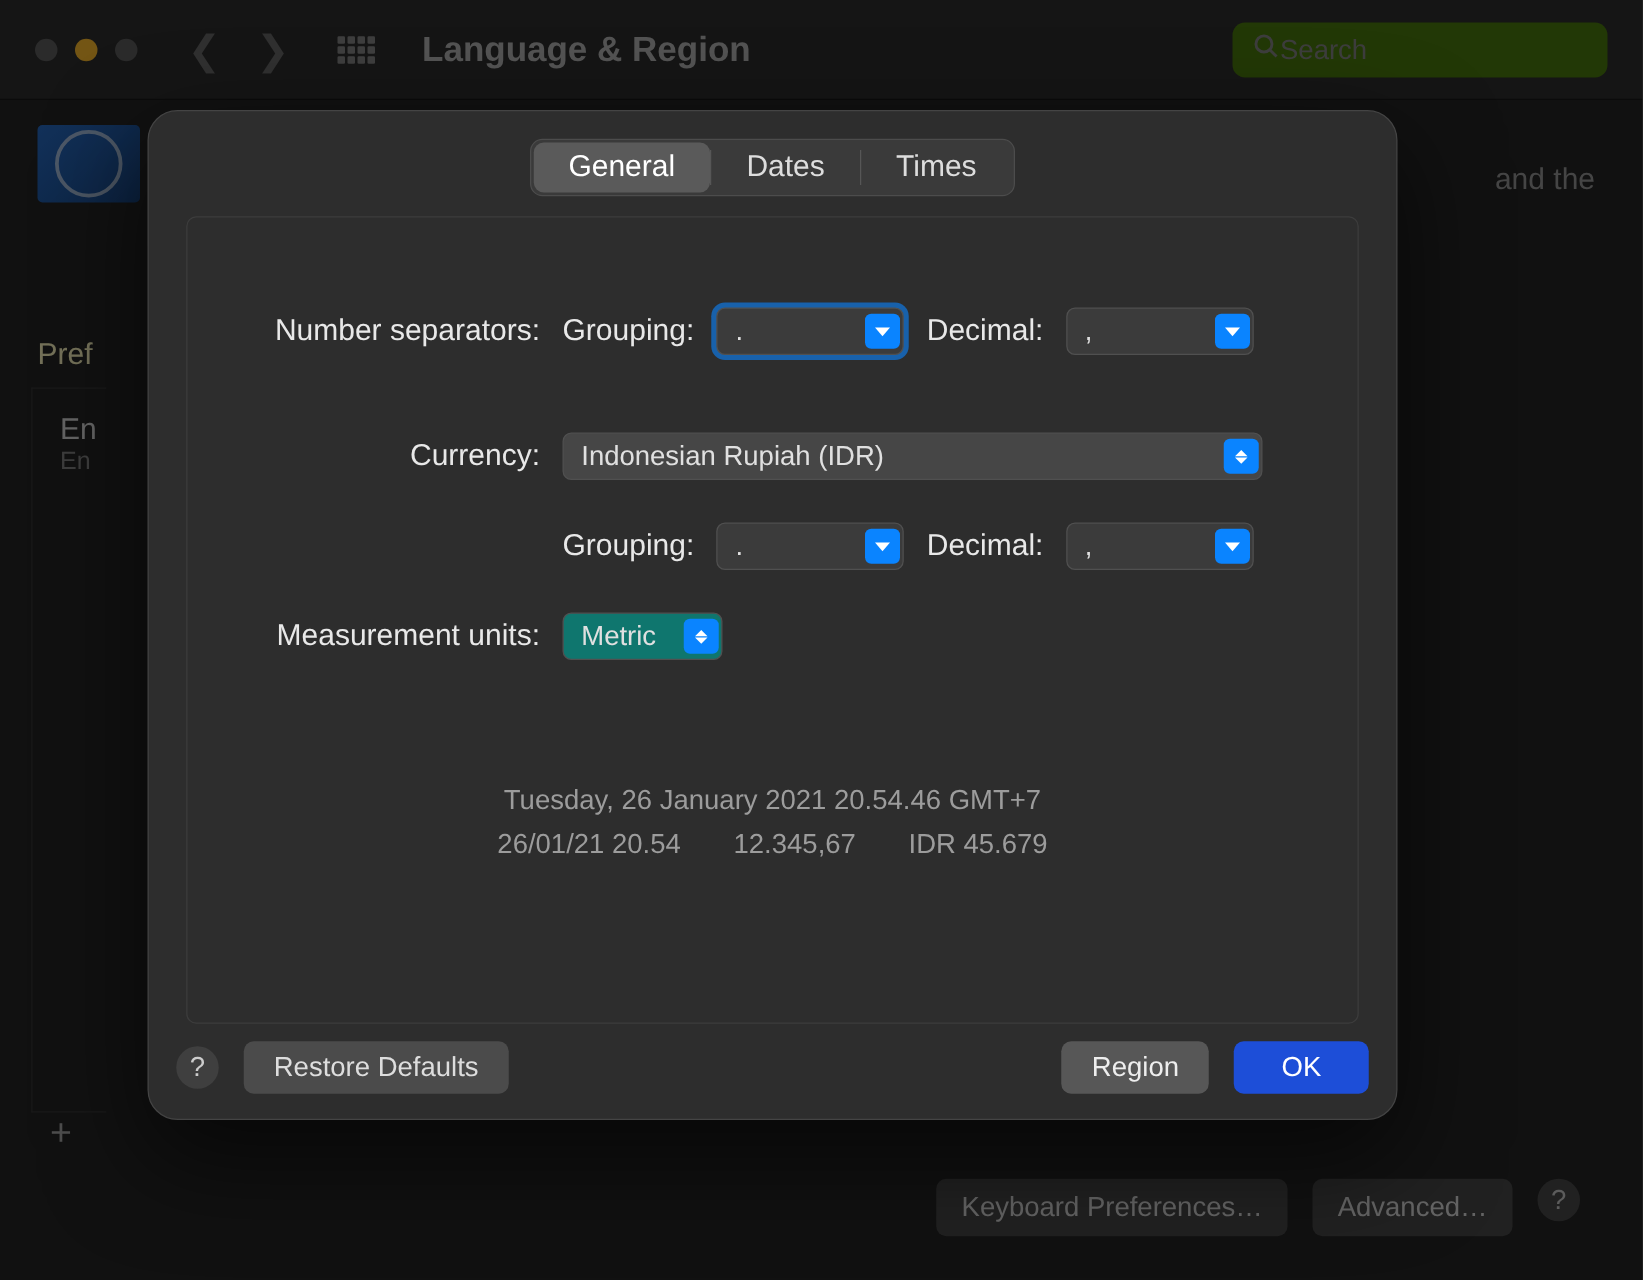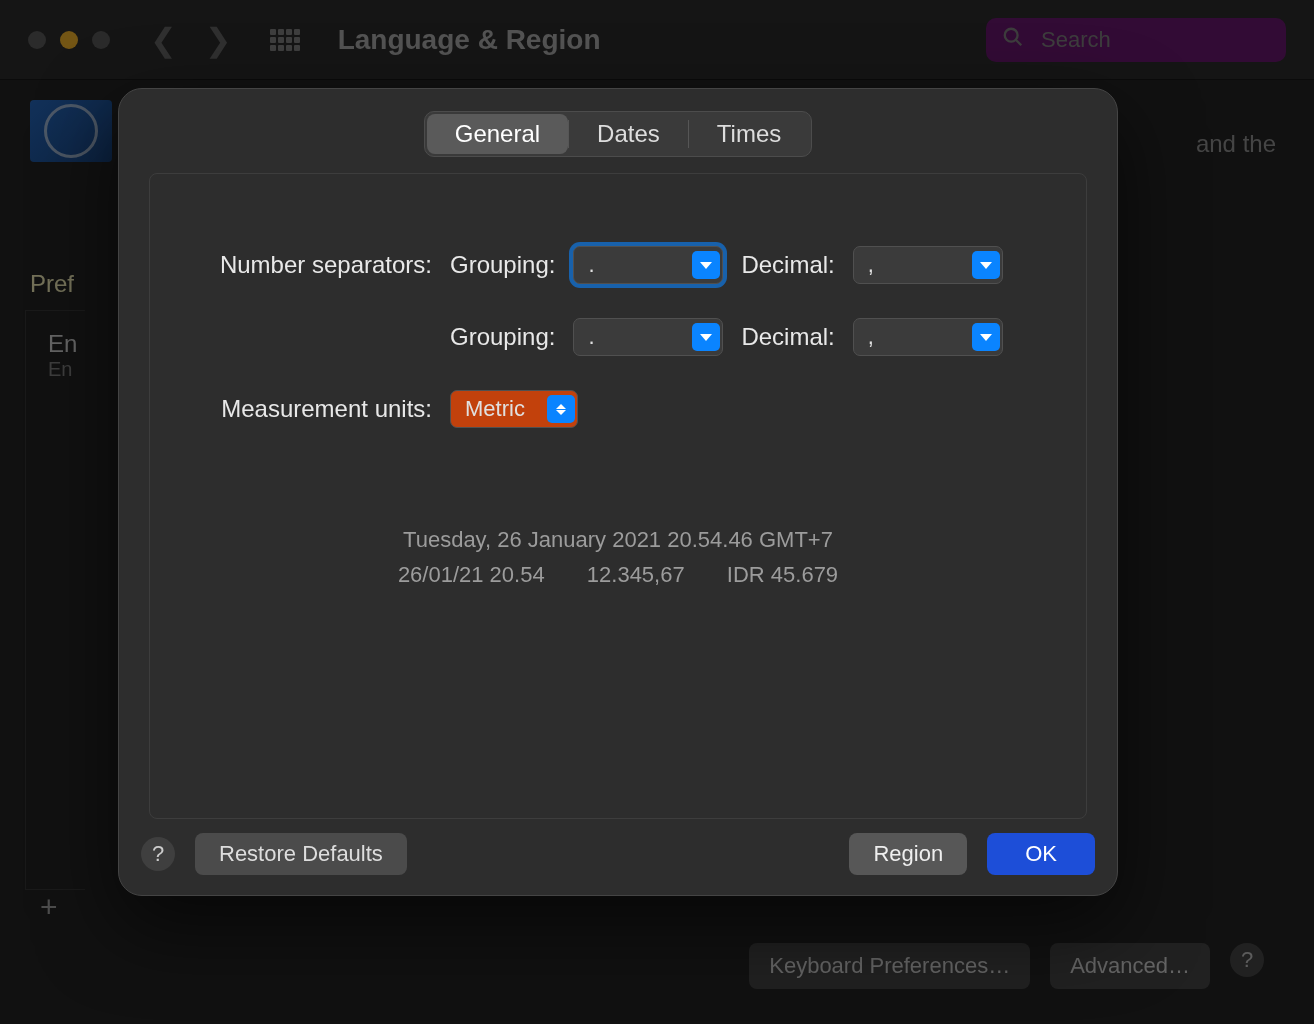--- a/index.html
+++ b/index.html
@@ -66,25 +66,25 @@
     }
     .title {
       font-size: 28px;
       font-weight: 600;
       color: #b8b8b8;
       flex: 1;
     }
     .search-bar {
       display: flex;
       align-items: center;
-      background: #701a75;
+      background: #4d7c0f;
       border-radius: 10px;
       padding: 8px 16px;
       width: 300px;
-      gap: 17px;
+      gap: 0;
     }
     .search-bar .mag {
       color: #777;
       font-size: 22px;
     }
     .search-bar input {
       background: transparent;
       border: none;
       outline: none;
       color: #e8e8e8;
@@ -294,21 +294,21 @@
     .select .chev.double::after  { border-top:5px solid #fff; }
     .select .chev.single::after {
       content:"";
       width:0;height:0;
       border-left:6px solid transparent;
       border-right:6px solid transparent;
       border-top:7px solid #fff;
     }
     .w-small  { width: 150px; }
     .w-currency { width: 560px; background:#464646; }
-    .w-measure { width: 128px; background:#c2410c; }
+    .w-measure { width: 128px; background:#0f766e; }
     .preview {
       margin-top: 60px;
       text-align: center;
       color: #9c9c9c;
       font-size: 22px;
       line-height: 1.6;
     }
     .preview .row2 span { margin: 0 18px; }
     .sheet-footer {
       display: flex;
@@ -419,20 +419,27 @@
         <span>.</span>
         <span class="chev single"></span>
       </div>
       <div class="label-sub">Decimal:</div>
       <div class="select w-small">
         <span>,</span>
         <span class="chev single"></span>
       </div>
     </div>
 
+    <div class="form-row" style="margin-top:28px;">
+      <div class="label-main">Currency:</div>
+      <div class="select w-currency">
+        <span>Indonesian Rupiah (IDR)</span>
+        <span class="chev double"></span>
+      </div>
+    </div>
 
     <div class="form-row">
       <div class="label-main"></div>
       <div class="label-sub">Grouping:</div>
       <div class="select w-small">
         <span>.</span>
         <span class="chev single"></span>
       </div>
       <div class="label-sub">Decimal:</div>
       <div class="select w-small">

